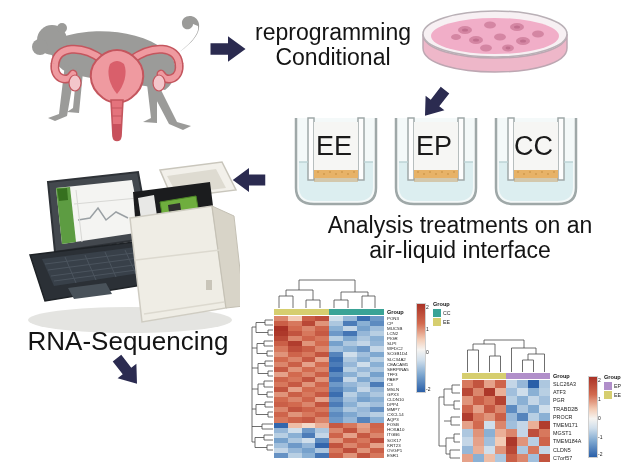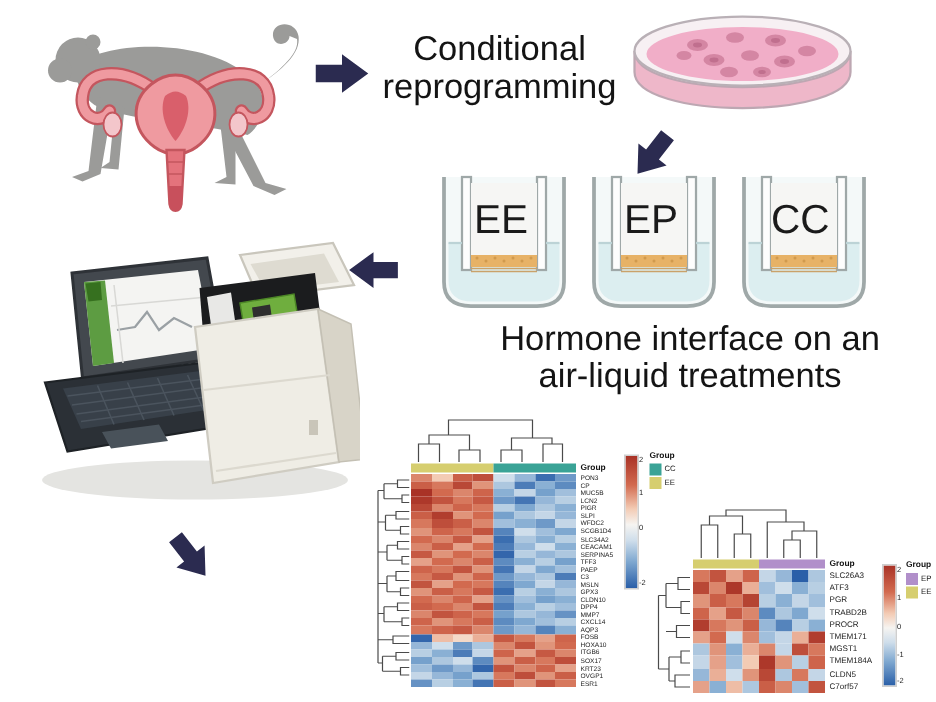--- a/index.html
+++ b/index.html
@@ -59,22 +59,22 @@
       <line x1="97" y1="98" x2="107" y2="98" stroke="#c4565e" stroke-width="1"></line>
       <line x1="97" y1="106" x2="107" y2="106" stroke="#c4565e" stroke-width="1"></line>
     </g>
   </svg>
 
   <svg class="abs" style="left:208px;top:35px;" width="40" height="28" viewBox="0 0 30 24">
     <path class="arrow" d="M0 7 H15 V1 L30 12 L15 23 V17 H0 Z"></path>
   </svg>
 
   <div class="abs txt big" style="left:240px;top:20px;width:186px;">
+    <div>reprogramming</div>
     <div>Conditional</div>
-    <div>reprogramming</div>
   </div>
 
   <svg class="abs" style="left:420px;top:4px;" width="150" height="92" viewBox="0 0 150 92">
     <path d="M3 30 C3 62 147 62 147 30 L147 44 C147 76 3 76 3 44 Z" fill="#eeb7c9" stroke="#bda7b2" stroke-width="1.5"></path>
     <ellipse cx="75" cy="30" rx="72" ry="23" fill="#f7f0f3" stroke="#b9b0b6" stroke-width="1.5"></ellipse>
     <ellipse cx="75" cy="32" rx="64" ry="18" fill="#f1aec8"></ellipse>
     <g fill="#d486a3">
       <ellipse cx="45" cy="26" rx="7" ry="4"></ellipse>
         <ellipse cx="70" cy="21" rx="6" ry="3.5"></ellipse>
       <ellipse cx="97" cy="23" rx="7" ry="4"></ellipse>
@@ -170,22 +170,22 @@
           <circle cx="56" cy="58" r="1"></circle>
           <circle cx="62" cy="56" r="1"></circle>
         </g>
       <line x1="7" y1="46" x2="16" y2="46" stroke="#bcd3d6" stroke-width="1.5"></line>
       <line x1="72" y1="46" x2="81" y2="46" stroke="#bcd3d6" stroke-width="1.5"></line>
     </svg>
     <div class="abs well-label" style="left:222px;top:15px;">CC</div>
   </div>
 
   <div class="abs txt big" style="left:300px;top:213px;width:320px;">
-    <div>Hormone interface on an</div>
-    <div>air-liquid treatments</div>
+    <div>Analysis treatments on an</div>
+    <div>air-liquid interface</div>
   </div>
 
   <svg class="abs" style="left:230px;top:167px;transform:rotate(180deg);" width="38" height="26" viewBox="0 0 30 24">
     <path class="arrow" d="M0 7 H15 V1 L30 12 L15 23 V17 H0 Z"></path>
   </svg>
 
   <svg class="abs" style="left:10px;top:160px;" width="230" height="175" viewBox="0 0 230 175">
     <ellipse cx="120" cy="160" rx="102" ry="13" fill="#e4e4e1"></ellipse>
 
     <polygon points="38,22 128,12 140,78 45,92" fill="#43484e" stroke="#2e3237" stroke-width="2"></polygon>
@@ -215,20 +215,21 @@
     <polygon points="128,38 144,35 147,56 131,59" fill="#e8e8e6"></polygon>
     <polygon points="150,42 186,36 189,54 153,60" fill="#6fae3e" stroke="#4c8626" stroke-width="1"></polygon>
     <polygon points="158,45 170,43 171,50 159,52" fill="#2f2f2f"></polygon>
     <polygon points="120,58 202,46 216,148 132,162" fill="#efede5" stroke="#cfccc2" stroke-width="1.5"></polygon>
     <polygon points="202,46 224,56 234,146 216,148" fill="#d8d4c8" stroke="#c4c0b4" stroke-width="1"></polygon>
     <line x1="126" y1="100" x2="210" y2="90" stroke="#dcd9cf" stroke-width="1.5"></line>
     <line x1="134" y1="154" x2="214" y2="142" stroke="#dcd9cf" stroke-width="1.5"></line>
     <rect x="196" y="120" width="6" height="10" fill="#c9c5b9"></rect>
   </svg>
 
+  <div class="abs txt step" style="left:18px;top:327px;width:220px;">RNA-Sequencing</div>
 
   <svg class="abs" style="left:110px;top:358px;transform:rotate(52deg);" width="34" height="26" viewBox="0 0 30 24">
     <path class="arrow" d="M0 7 H15 V1 L30 12 L15 23 V17 H0 Z"></path>
   </svg>
 
 
   <div class="abs" style="left:248px;top:274px;width:212px;height:192px;">
     <svg class="abs dendro" style="left:24px;top:0;" width="114" height="34" viewBox="0 0 114 34">
       <path d="M7 34 V22 H21 V34 M34 34 V26 H48 V34 M14 22 V16 H41 V26 M62 34 V26 H76 V34 M90 34 V22 H103 V34 M69 26 V18 H96 V22 M27 16 V6 H83 V18"></path>
     </svg>

